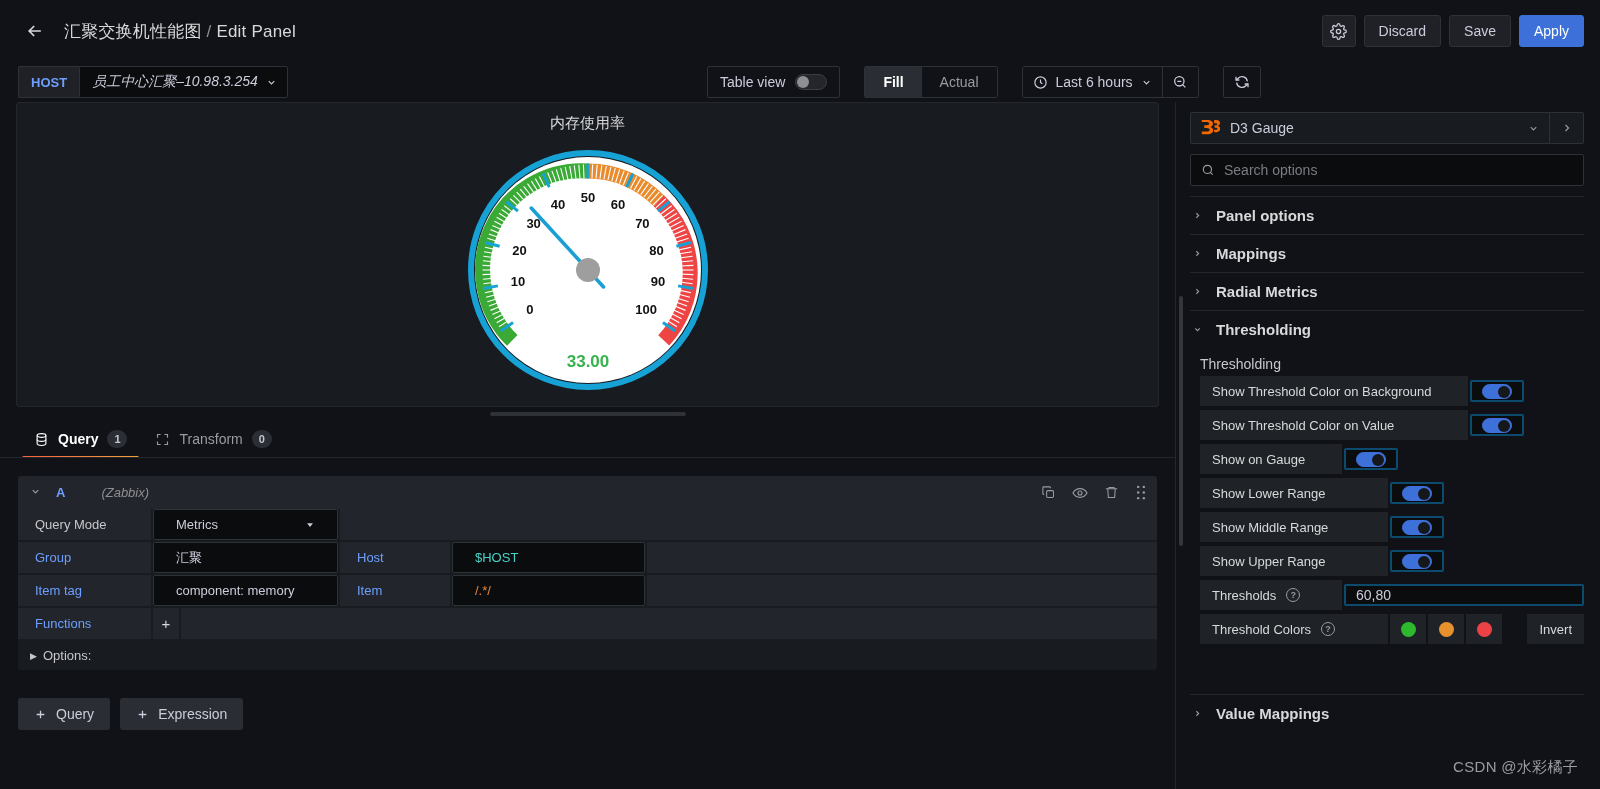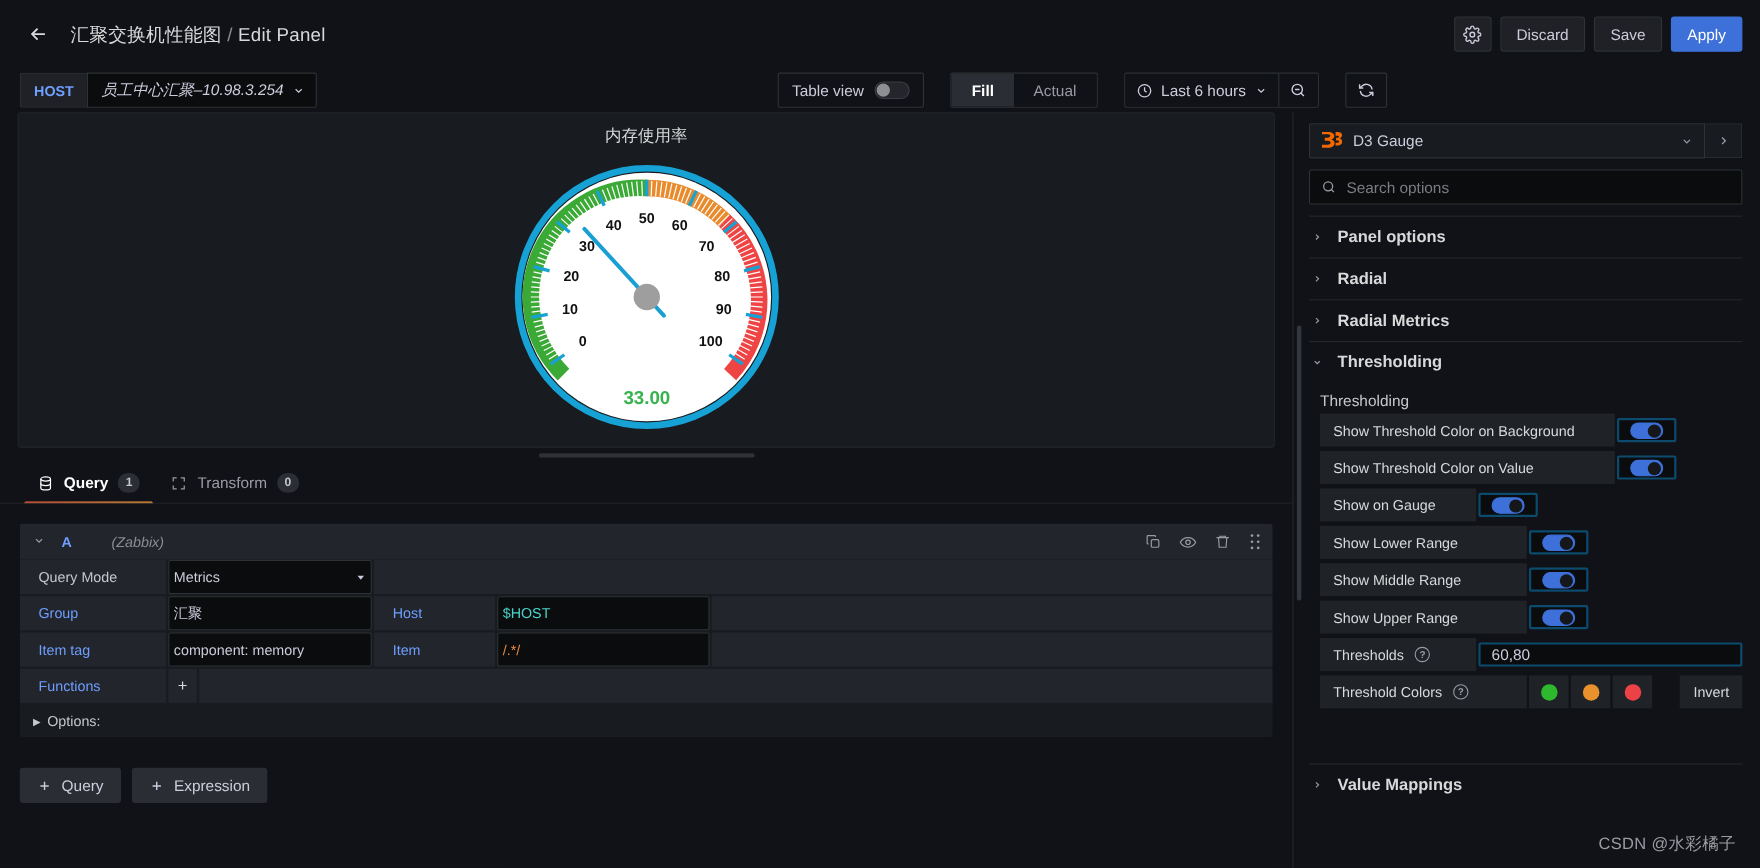--- a/index.html
+++ b/index.html
@@ -151,21 +151,21 @@
 
   .q-body { background: #181b1f; padding: 0; }
   .frow { display: flex; align-items: stretch; gap: 2px; margin-bottom: 2px; }
   .fcell-label {
     background: #22252b; display: flex; align-items: center; padding: 0 17px;
     font-size: 13px; color: #6e9fff; height: 31px; white-space: nowrap;
   }
   .fcell-label.plain { color: #c7c7cc; }
   .fcell-input {
     background: #0b0c0e; border: 1px solid #2c3235; border-radius: 2px;
-    display: flex; align-items: center; padding: 0 4px; height: 31px;
+    display: flex; align-items: center; padding: 0 22px; height: 31px;
     font-size: 13px; color: #ccccdc; cursor: text;
   }
   .fcell-input.select { justify-content: space-between; }
   .fcell-strip { background: #22252b; height: 31px; }
   .teal { color: #4ad2c8; }
   .orange { color: #e8873d; }
   .plus-btn {
     width: 26px; height: 31px; background: #22252b; display: flex; align-items: center;
     justify-content: center; color: #d8d9da; font-size: 15px; cursor: pointer;
   }
@@ -652,21 +652,21 @@
           </span>
           <span class="tx">Panel options</span>
         </div>
 
         <div class="sec-header">
           <span class="cv">
             <svg width="9" height="9" viewBox="0 0 24 24" fill="none" stroke="currentColor" stroke-width="3">
                 <path d="M9 6l6 6-6 6"></path>
               </svg>
           </span>
-          <span class="tx">Radial</span>
+          <span class="tx">Mappings</span>
         </div>
 
         <div class="sec-header">
           <span class="cv">
             <svg width="9" height="9" viewBox="0 0 24 24" fill="none" stroke="currentColor" stroke-width="3">
                 <path d="M9 6l6 6-6 6"></path>
               </svg>
           </span>
           <span class="tx">Radial Metrics</span>
         </div>

